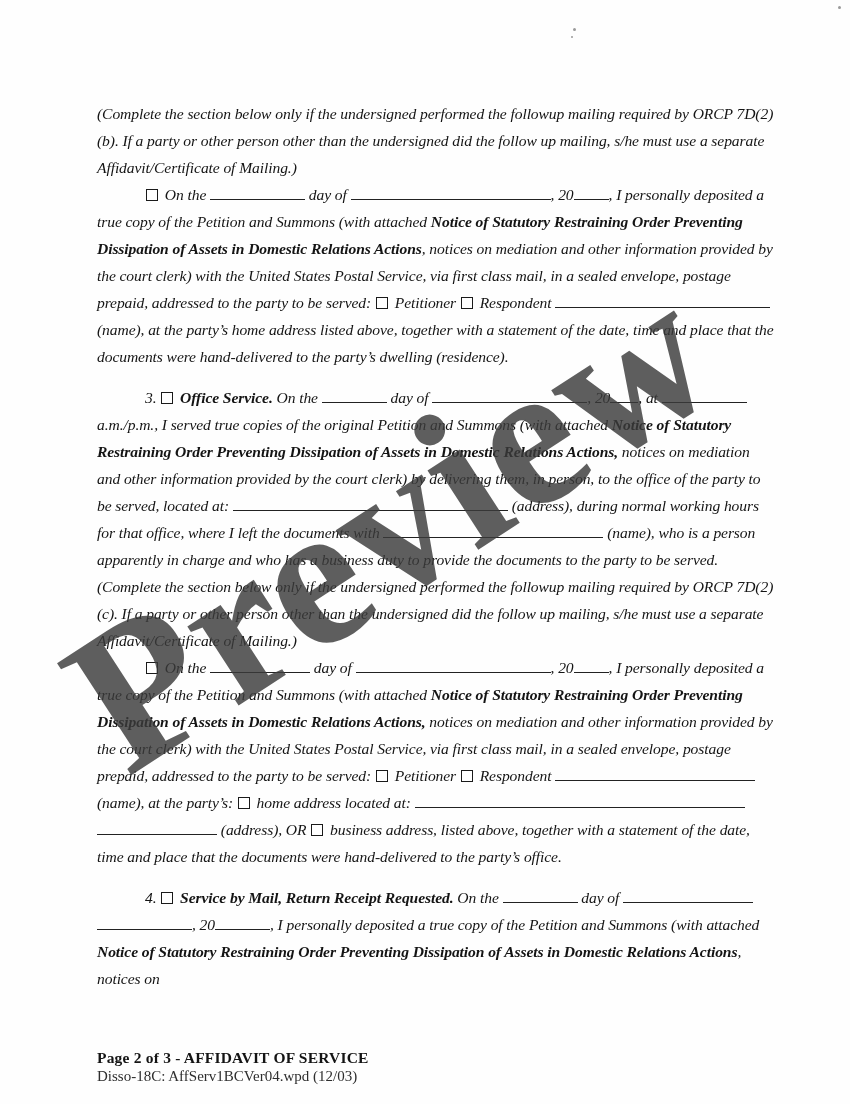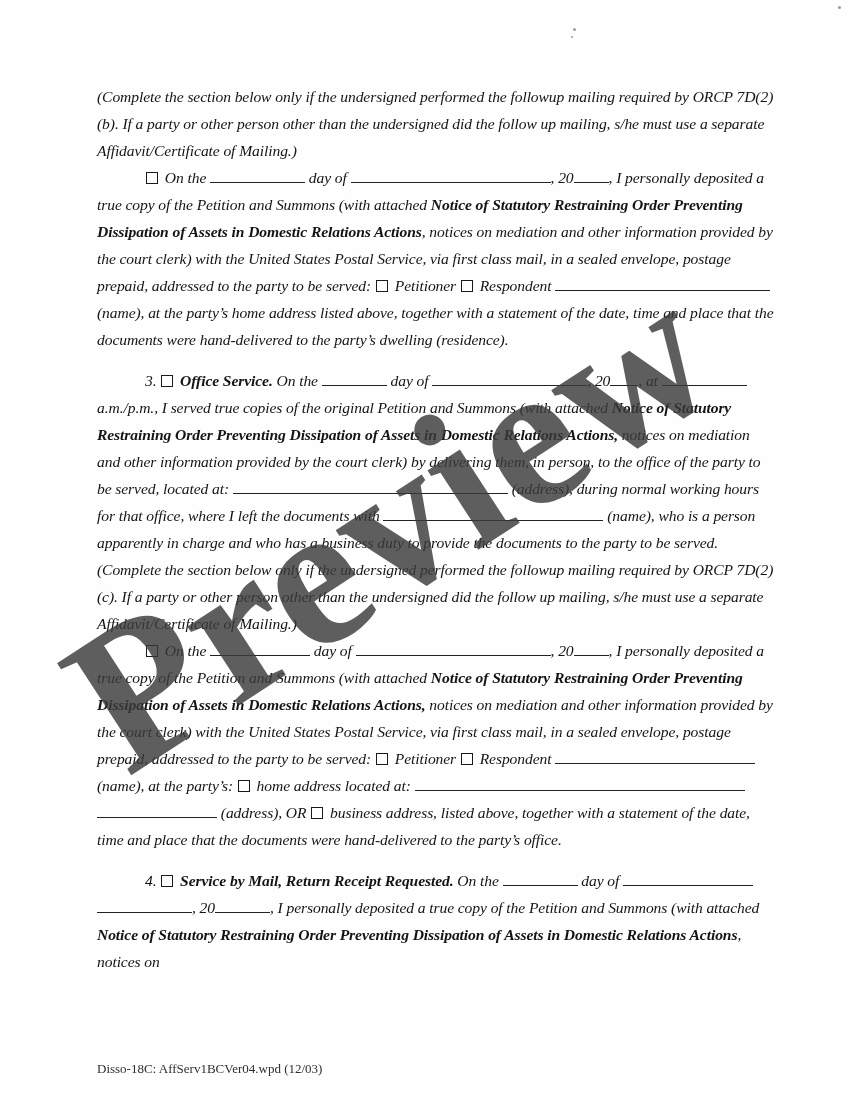--- a/index.html
+++ b/index.html
@@ -6,21 +6,21 @@
   body {
     width:850px; height:1104px;
     position:relative;
     background:#fefefe;
     overflow:hidden;
     font-family:"Liberation Serif", serif;
     color:#141414;
   }
   .doc-body {
     position:absolute;
-    left:97px; top:83px;
+    left:97px; top:100px;
     width:678px;
     font-size:15.6px;
     line-height:27px;
     letter-spacing:-0.1px;
     z-index:1;
   }
   p.para { margin:0; }
   p.para.indent { text-indent:48px;font-style:italic; }
   p.para.italic { font-style:italic; }
   p.para.gap { margin-top:14px; }
@@ -56,22 +56,22 @@
     position:absolute;
     left:97px; top:1049px;
     z-index:1;
   }
   .footer-main {
     font-weight:bold;
     font-size:15.5px;
     letter-spacing:0.2px;
   }
   .footer-sub {
-    font-size:13px;
-    margin-top:12px;
+    font-size:15px;
+    margin-top:1px;
     color:#2e2e2e;
   }
   .artifact {
     position:absolute;
     background:#9a9a9a;
     border-radius:50%;
     z-index:0;
   }
   #artifact-1 { left:573px; top:28px; width:3px; height:3px; }
   #artifact-1b { left:571px; top:36px; width:2px; height:2px; }
@@ -89,14 +89,15 @@
     <p class="para indent"><span class="checkbox"></span><span class="run"> On the </span><span class="blank" style="width: 95px;"></span><span class="run"> day of </span><span class="blank" style="width: 200px;"></span><span class="run">, 20</span><span class="blank" style="width: 35px;"></span><span class="run">, I personally deposited a true copy of the Petition and Summons  (with attached </span><span class="bold">Notice of Statutory Restraining Order Preventing Dissipation of Assets in Domestic Relations Actions</span><span class="run">, notices on mediation and other information provided by the court clerk) with the United States Postal Service, via first class mail, in a sealed envelope, postage prepaid, addressed to the party to be served:  </span><span class="checkbox"></span><span class="run"> Petitioner </span><span class="checkbox"></span><span class="run"> Respondent </span><span class="blank" style="width: 215px;"></span><span class="run"> (name), at the party’s home address listed above, together with a statement of the date, time and place that the documents were hand-delivered to the party’s dwelling (residence).</span></p>
     <p class="para indent gap"><span class="run">3.   </span><span class="checkbox"></span><span class="run"> </span><span class="bold">Office Service.</span><span class="run">  On the </span><span class="blank" style="width: 65px;"></span><span class="run"> day of </span><span class="blank" style="width: 155px;"></span><span class="run">, 20</span><span class="blank" style="width: 28px;"></span><span class="run">, at </span><span class="blank" style="width: 85px;"></span><span class="run"> a.m./p.m., I served true copies of the original Petition and Summons  (with attached </span><span class="bold">Notice of Statutory Restraining Order Preventing Dissipation of Assets in Domestic Relations Actions,</span><span class="run"> notices on mediation and other information provided by the court clerk) by delivering them, in person, to the office of the party to be served, located at: </span><span class="blank" style="width: 275px;"></span><span class="run"> (address), during normal working hours for that office, where I left the documents with </span><span class="blank" style="width: 220px;"></span><span class="run"> (name), who is a person apparently in charge and who has a business duty to provide the documents to the party to be served.</span></p>
     <p class="para italic"><span class="run">(Complete the section below only if the undersigned performed the followup mailing required by ORCP 7D(2)(c). If a party or other person other than the undersigned did the follow up mailing, s/he must use a separate Affidavit/Certificate of Mailing.)</span></p>
     <p class="para indent"><span class="checkbox"></span><span class="run"> On the </span><span class="blank" style="width: 100px;"></span><span class="run"> day of </span><span class="blank" style="width: 195px;"></span><span class="run">, 20</span><span class="blank" style="width: 35px;"></span><span class="run">, I personally deposited a true copy of the Petition and Summons  (with attached </span><span class="bold">Notice of Statutory Restraining Order Preventing Dissipation of Assets in Domestic Relations Actions,</span><span class="run"> notices on mediation and other information provided by the court clerk) with the United States Postal Service, via first class mail, in a sealed envelope, postage prepaid, addressed to the party to be served: </span><span class="checkbox"></span><span class="run"> Petitioner </span><span class="checkbox"></span><span class="run"> Respondent </span><span class="blank" style="width: 200px;"></span><span class="run"> (name), at the party’s: </span><span class="checkbox"></span><span class="run"> home address located at: </span><span class="blank" style="width: 330px;"></span><span class="run"> </span><span class="blank" style="width: 120px;"></span><span class="run"> (address), OR </span><span class="checkbox"></span><span class="run"> business address, listed above, together with a statement of the date, time and place that the documents were hand-delivered to the party’s office.</span></p>
     <p class="para indent gap"><span class="run">4.   </span><span class="checkbox"></span><span class="run"> </span><span class="bold">Service by Mail, Return Receipt Requested.</span><span class="run">  On the </span><span class="blank" style="width: 75px;"></span><span class="run"> day of </span><span class="blank" style="width: 130px;"></span><span class="run"> </span><span class="blank" style="width: 95px;"></span><span class="run">, 20</span><span class="blank" style="width: 55px;"></span><span class="run">, I personally deposited a true copy of the Petition and Summons  (with attached </span><span class="bold">Notice of Statutory Restraining Order Preventing Dissipation of Assets in Domestic Relations Actions</span><span class="run">, notices on</span></p>
   </div>
 
 <div class="watermark">Preview</div>
 
 <div class="footer">
+  <div class="footer-main">Page 2 of 3 - AFFIDAVIT OF SERVICE</div>
   <div class="footer-sub">Disso-18C:  AffServ1BCVer04.wpd (12/03)</div>
 </div>
 
 </body></html>

